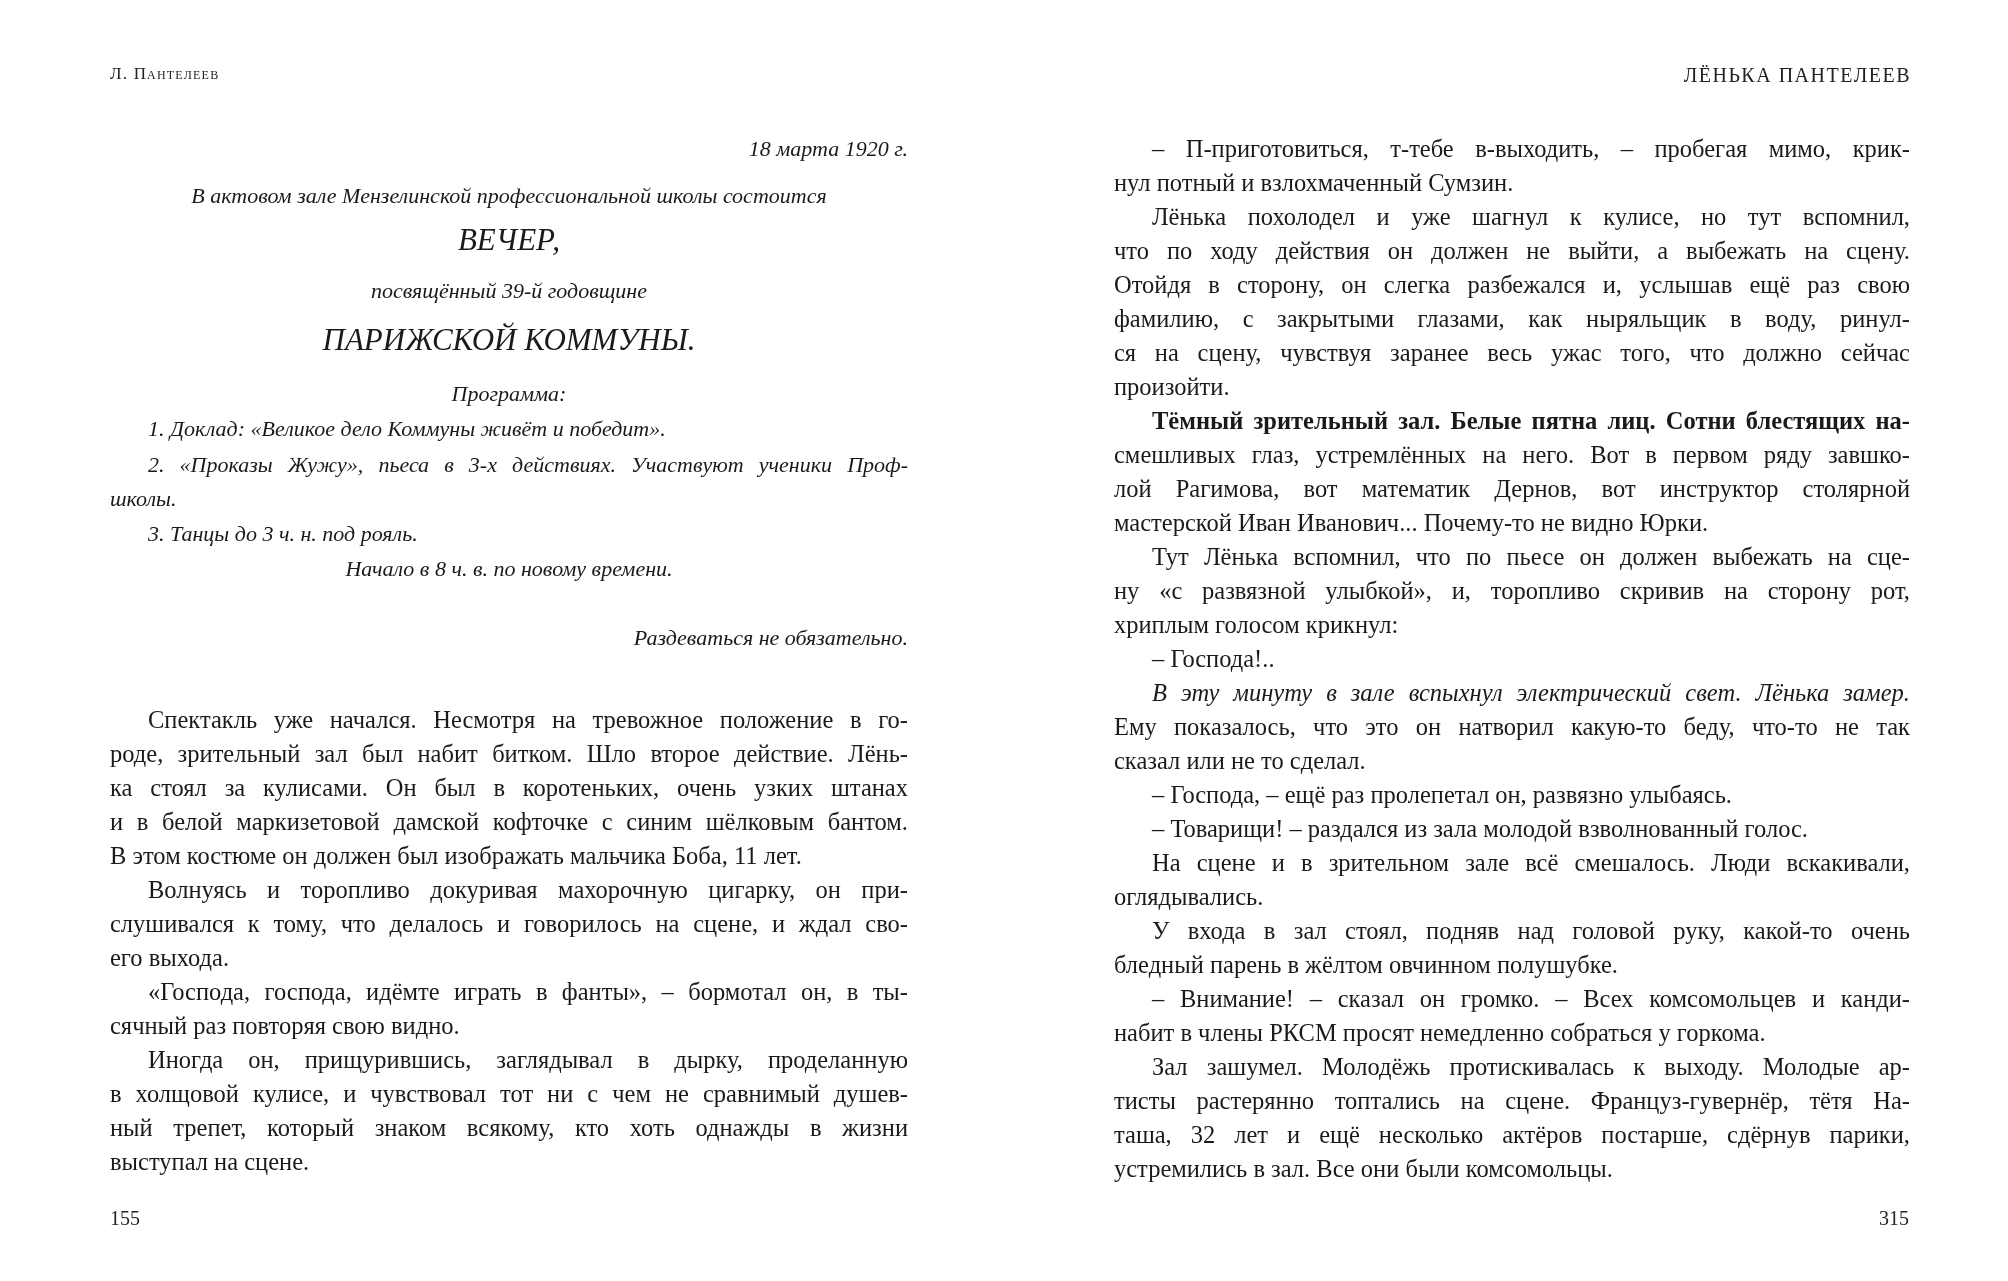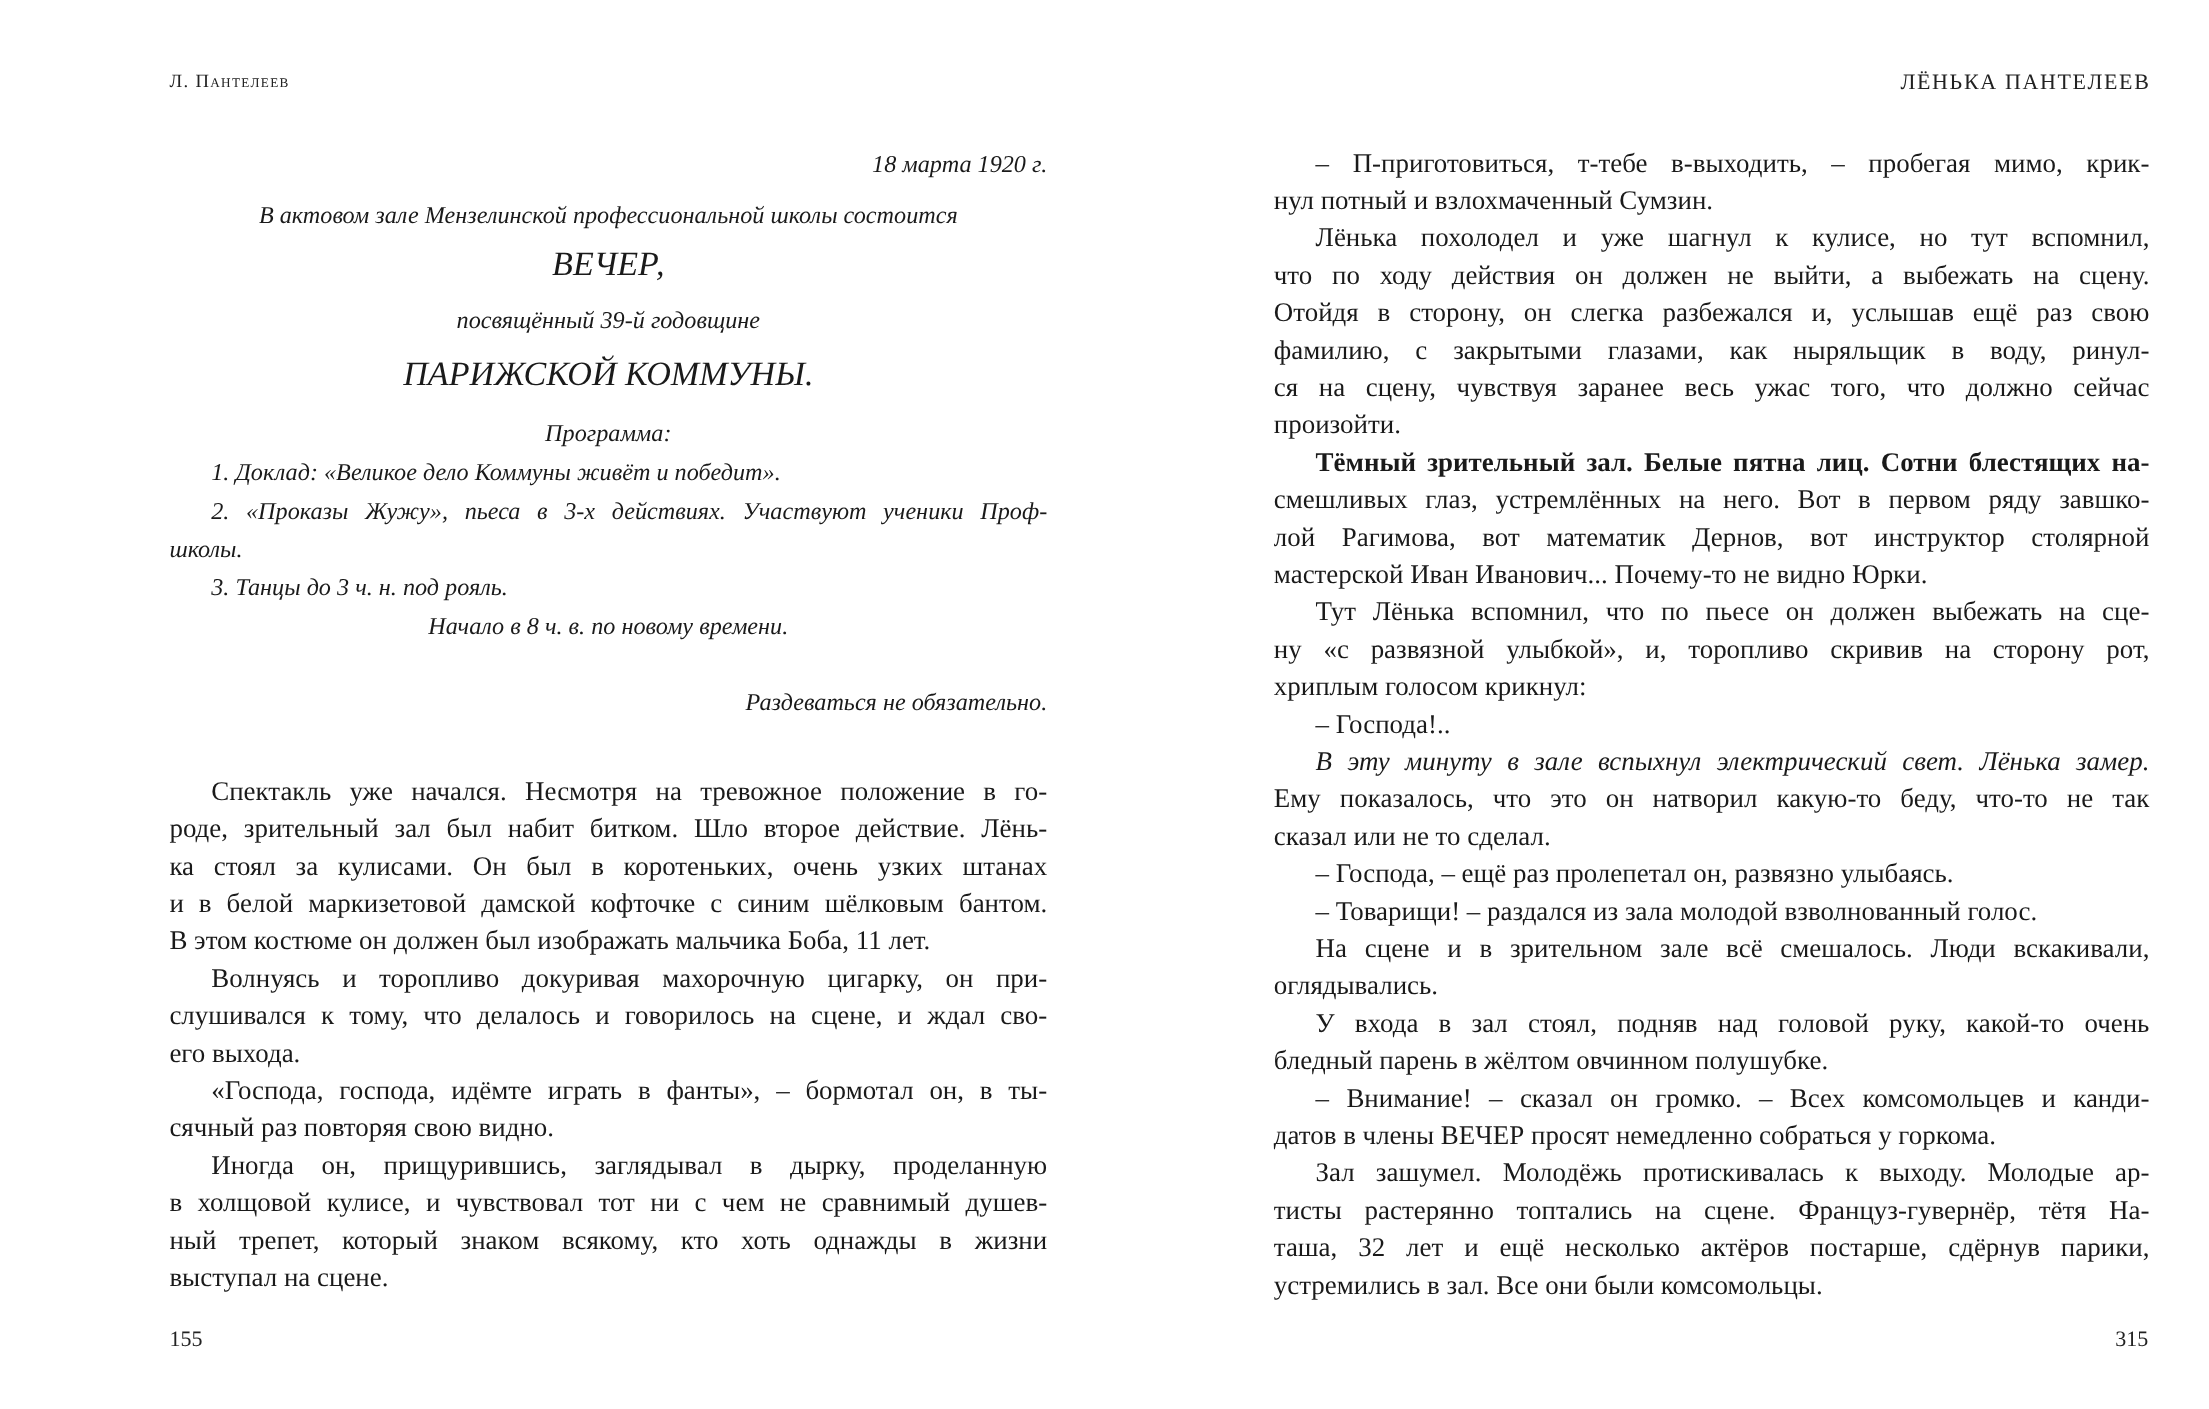--- a/index.html
+++ b/index.html
@@ -1,21 +1,21 @@
 <!DOCTYPE html>
 <html><head>
 <meta charset="utf-8">
 <style>
   html, body { margin: 0; padding: 0; background: #ffffff; }
   body {
     width: 2008px; height: 1281px; position: relative; overflow: hidden;
     font-family: "Liberation Serif", "DejaVu Serif", serif;
     color: #1a1a1a;
   }
-  .page { position: absolute; top: 0; height: 1281px; margin-left: 44px; }
+  .page { position: absolute; top: 0; height: 1281px; }
   .page-left { left: 0; width: 1004px; }
   .page-right { left: 1004px; width: 1004px; }
   .running-head {
     position: absolute; top: 64px; font-size: 17px; letter-spacing: 1.2px;
     font-variant: small-caps; color: #222;
   }
   .page-left .running-head { left: 110px; }
   .page-right .running-head { right: 97px; text-transform: uppercase; font-variant: normal; font-size: 20px; letter-spacing: 1.5px; }
   .line {
     position: absolute; white-space: nowrap; font-size: 24.5px; line-height: 30px;
@@ -98,21 +98,21 @@
     <div class="line col-right justify indent" style="top:678px; left:110px;font-style:italic;">В эту минуту в зале вспыхнул электрический свет. Лёнька замер.</div>
     <div class="line col-right justify" style="top:712px; left:110px;">Ему показалось, что это он натворил какую-то беду, что-то не так</div>
     <div class="line col-right last" style="top:746px; left:110px;">сказал или не то сделал.</div>
     <div class="line col-right last indent" style="top:780px; left:110px;">– Господа, – ещё раз пролепетал он, развязно улыбаясь.</div>
     <div class="line col-right last indent" style="top:814px; left:110px;">– Товарищи! – раздался из зала молодой взволнованный голос.</div>
     <div class="line col-right justify indent" style="top:848px; left:110px;">На сцене и в зрительном зале всё смешалось. Люди вскакивали,</div>
     <div class="line col-right last" style="top:882px; left:110px;">оглядывались.</div>
     <div class="line col-right justify indent" style="top:916px; left:110px;">У входа в зал стоял, подняв над головой руку, какой-то очень</div>
     <div class="line col-right last" style="top:950px; left:110px;">бледный парень в жёлтом овчинном полушубке.</div>
     <div class="line col-right justify indent" style="top:984px; left:110px;">– Внимание! – сказал он громко. – Всех комсомольцев и канди-</div>
-    <div class="line col-right last" style="top:1018px; left:110px;">датов в члены ВЕЧЕР просят немедленно собраться у горкома.</div>
+    <div class="line col-right last" style="top:1018px; left:110px;">набит в члены РКСМ просят немедленно собраться у горкома.</div>
     <div class="line col-right justify indent" style="top:1052px; left:110px;">Зал зашумел. Молодёжь протискивалась к выходу. Молодые ар-</div>
     <div class="line col-right justify" style="top:1086px; left:110px;">тисты растерянно топтались на сцене. Француз-гувернёр, тётя На-</div>
     <div class="line col-right justify" style="top:1120px; left:110px;">таша, 32 лет и ещё несколько актёров постарше, сдёрнув парики,</div>
     <div class="line col-right last" style="top:1154px; left:110px;">устремились в зал. Все они были комсомольцы.</div>
   </div>
 
   <div class="page-num">315</div>
 </div>
 
 </body></html>

